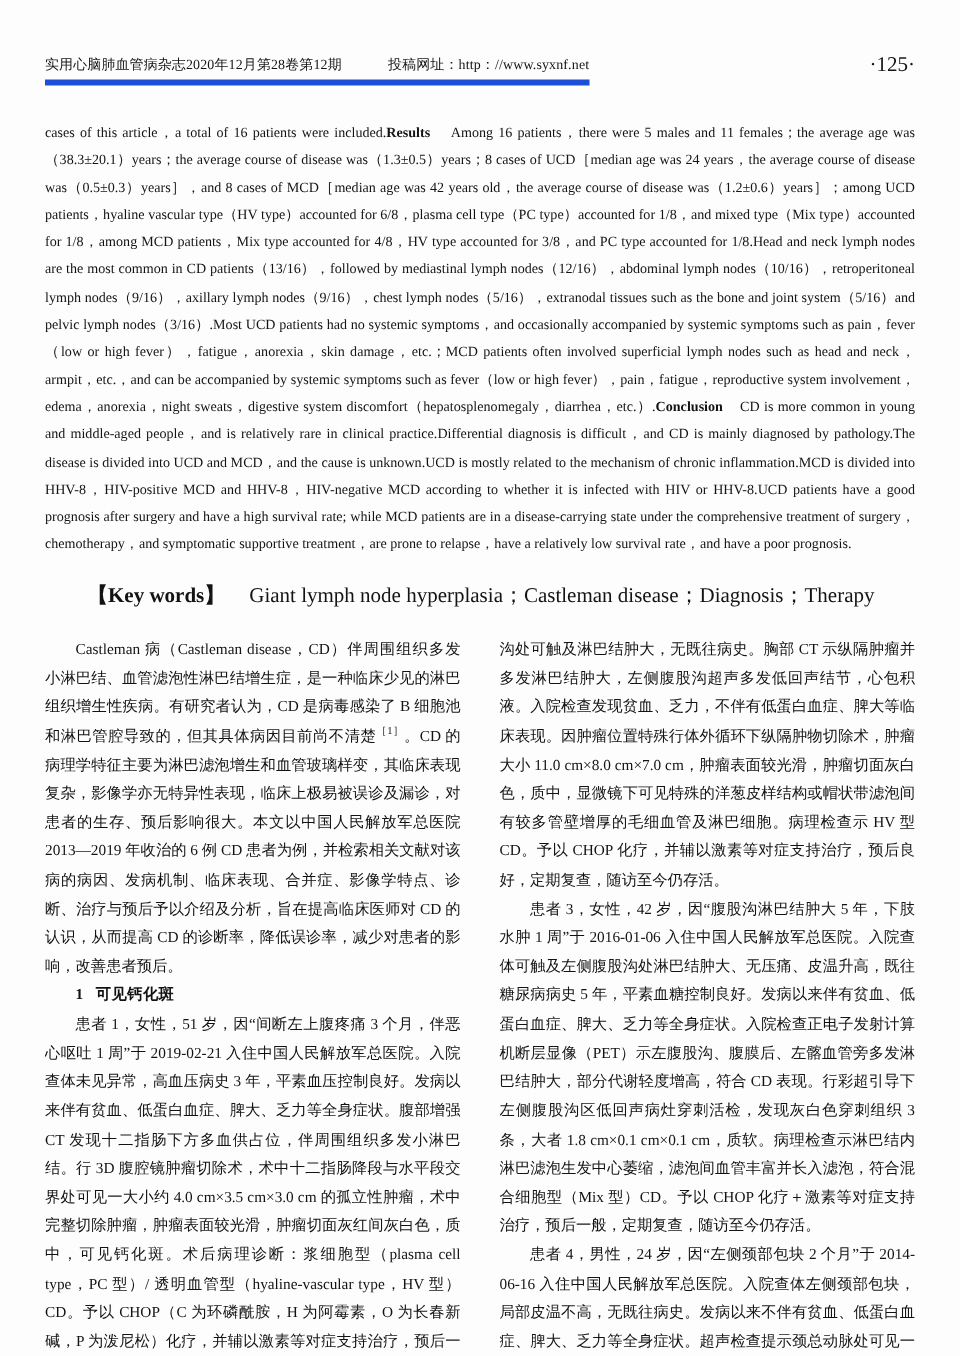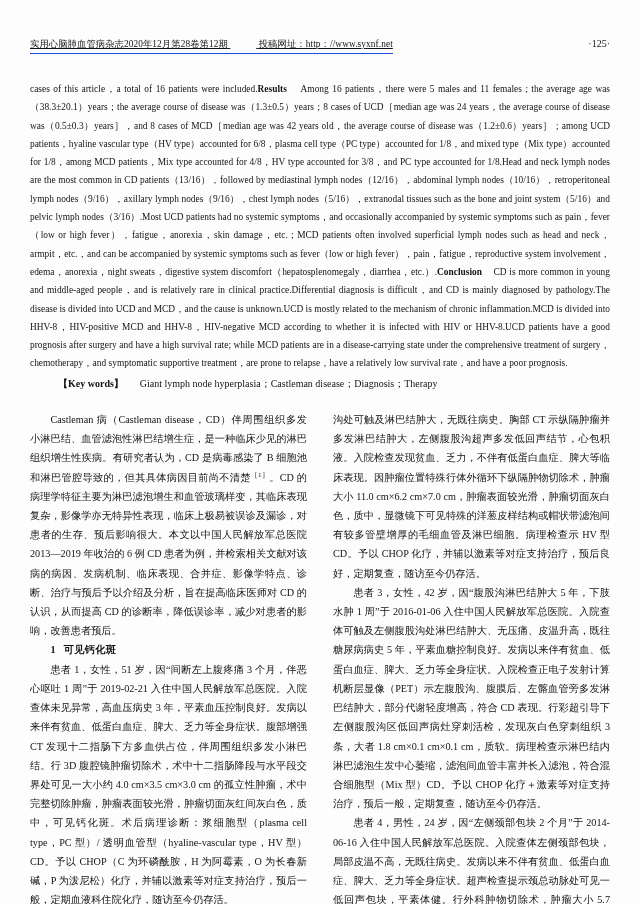--- a/index.html
+++ b/index.html
@@ -28,53 +28,52 @@
     position: relative;
     height: 26px;
     display: flex;
     align-items: flex-start;
     justify-content: space-between;
   }
   .run-left {
     font-size: 9.3px;
     line-height: 12px;
     letter-spacing: .1px;
-    border-bottom: 1px solid #1d4ed8;
+    border-bottom: 4px solid #1d4ed8;
     padding-bottom: 2.5px;
     white-space: nowrap;
     color: #141414;
-    text-decoration: underline;
   }
   .run-left .url-part {
     font-family: "Liberation Serif", serif;
   }
   .run-gap { display: inline-block; width: 26px; }
   .run-right {
-    font-size: 10px;
+    font-size: 14px;
     line-height: 12px;
     color: #141414;
     padding-top: 0px;
     white-space: nowrap;
   }
 
   
   .abstract {
     margin-top: 16px;
     font-size: 9.4px;
     line-height: 18.3px;
     text-align: justify;
     text-justify: inter-word;
     color: #131313;
     letter-spacing: .01px;
   }
   .abstract b { font-weight: bold; }
 
   .keywords {
-    margin-top: 2px;
-    font-size: 10px;
+    margin-top: 16px;
+    font-size: 14px;
     line-height: 18.3px;
     text-indent: 28px;
     color: #131313;
   }
   .kw-label { font-weight: bold; }
   .kw-gap { display: inline-block; width: 16px; }
 
   
   .columns {
     margin-top: 17px;
@@ -134,21 +133,21 @@
     <div class="col">
       <p><span>Castleman 病（Castleman disease，CD）伴周围组织多发小淋巴结、血管滤泡性淋巴结增生症，是一种临床少见的淋巴组织增生性疾病。有研究者认为，CD 是病毒感染了 B 细胞池和淋巴管腔导致的，但其具体病因目前尚不清楚</span><sup>［1］</sup><span>。CD 的病理学特征主要为淋巴滤泡增生和血管玻璃样变，其临床表现复杂，影像学亦无特异性表现，临床上极易被误诊及漏诊，对患者的生存、预后影响很大。本文以中国人民解放军总医院 2013—2019 年收治的 6 例 CD 患者为例，并检索相关文献对该病的病因、发病机制、临床表现、合并症、影像学特点、诊断、治疗与预后予以介绍及分析，旨在提高临床医师对 CD 的认识，从而提高 CD 的诊断率，降低误诊率，减少对患者的影响，改善患者预后。</span></p>
 
       <p class="sec-head"><span class="sec-num">1</span><span>可见钙化斑</span></p>
 
       <p>患者 1，女性，51 岁，因“间断左上腹疼痛 3 个月，伴恶心呕吐 1 周”于 2019-02-21 入住中国人民解放军总医院。入院查体未见异常，高血压病史 3 年，平素血压控制良好。发病以来伴有贫血、低蛋白血症、脾大、乏力等全身症状。腹部增强 CT 发现十二指肠下方多血供占位，伴周围组织多发小淋巴结。行 3D 腹腔镜肿瘤切除术，术中十二指肠降段与水平段交界处可见一大小约 4.0 cm×3.5 cm×3.0 cm 的孤立性肿瘤，术中完整切除肿瘤，肿瘤表面较光滑，肿瘤切面灰红间灰白色，质中，可见钙化斑。术后病理诊断：浆细胞型（plasma cell type，PC 型）/ 透明血管型（hyaline-vascular type，HV 型）CD。予以 CHOP（C 为环磷酰胺，H 为阿霉素，O 为长春新碱，P 为泼尼松）化疗，并辅以激素等对症支持治疗，预后一般，定期血液科住院化疗，随访至今仍存活。</p>
 
     </div>
 
     <div class="col">
-      <p class="noindent">沟处可触及淋巴结肿大，无既往病史。胸部 CT 示纵隔肿瘤并多发淋巴结肿大，左侧腹股沟超声多发低回声结节，心包积液。入院检查发现贫血、乏力，不伴有低蛋白血症、脾大等临床表现。因肿瘤位置特殊行体外循环下纵隔肿物切除术，肿瘤大小 11.0 cm×6.2 cm×7.0 cm，肿瘤表面较光滑，肿瘤切面灰白色，质中，显微镜下可见特殊的洋葱皮样结构或帽状带滤泡间有较多管壁增厚的毛细血管及淋巴细胞。病理检查示 HV 型 CD。予以 CHOP 化疗，并辅以激素等对症支持治疗，预后良好，定期复查，随访至今仍存活。</p>
+      <p class="noindent">沟处可触及淋巴结肿大，无既往病史。胸部 CT 示纵隔肿瘤并多发淋巴结肿大，左侧腹股沟超声多发低回声结节，心包积液。入院检查发现贫血、乏力，不伴有低蛋白血症、脾大等临床表现。因肿瘤位置特殊行体外循环下纵隔肿物切除术，肿瘤大小 11.0 cm×8.0 cm×7.0 cm，肿瘤表面较光滑，肿瘤切面灰白色，质中，显微镜下可见特殊的洋葱皮样结构或帽状带滤泡间有较多管壁增厚的毛细血管及淋巴细胞。病理检查示 HV 型 CD。予以 CHOP 化疗，并辅以激素等对症支持治疗，预后良好，定期复查，随访至今仍存活。</p>
 
       <p>患者 3，女性，42 岁，因“腹股沟淋巴结肿大 5 年，下肢水肿 1 周”于 2016-01-06 入住中国人民解放军总医院。入院查体可触及左侧腹股沟处淋巴结肿大、无压痛、皮温升高，既往糖尿病病史 5 年，平素血糖控制良好。发病以来伴有贫血、低蛋白血症、脾大、乏力等全身症状。入院检查正电子发射计算机断层显像（PET）示左腹股沟、腹膜后、左髂血管旁多发淋巴结肿大，部分代谢轻度增高，符合 CD 表现。行彩超引导下左侧腹股沟区低回声病灶穿刺活检，发现灰白色穿刺组织 3 条，大者 1.8 cm×0.1 cm×0.1 cm，质软。病理检查示淋巴结内淋巴滤泡生发中心萎缩，滤泡间血管丰富并长入滤泡，符合混合细胞型（Mix 型）CD。予以 CHOP 化疗＋激素等对症支持治疗，预后一般，定期复查，随访至今仍存活。</p>
 
       <p>患者 4，男性，24 岁，因“左侧颈部包块 2 个月”于 2014-06-16 入住中国人民解放军总医院。入院查体左侧颈部包块，局部皮温不高，无既往病史。发病以来不伴有贫血、低蛋白血症、脾大、乏力等全身症状。超声检查提示颈总动脉处可见一低回声包块，平素体健。行外科肿物切除术，肿瘤大小 5.7 cm×2.4 cm×1.4 cm，表面灰红色，大部分光滑，有包膜，质地中等，与周围组织分界尚清。术后送检示：滤</p>
     </div>
 
   </div>
 
 </div>
 

